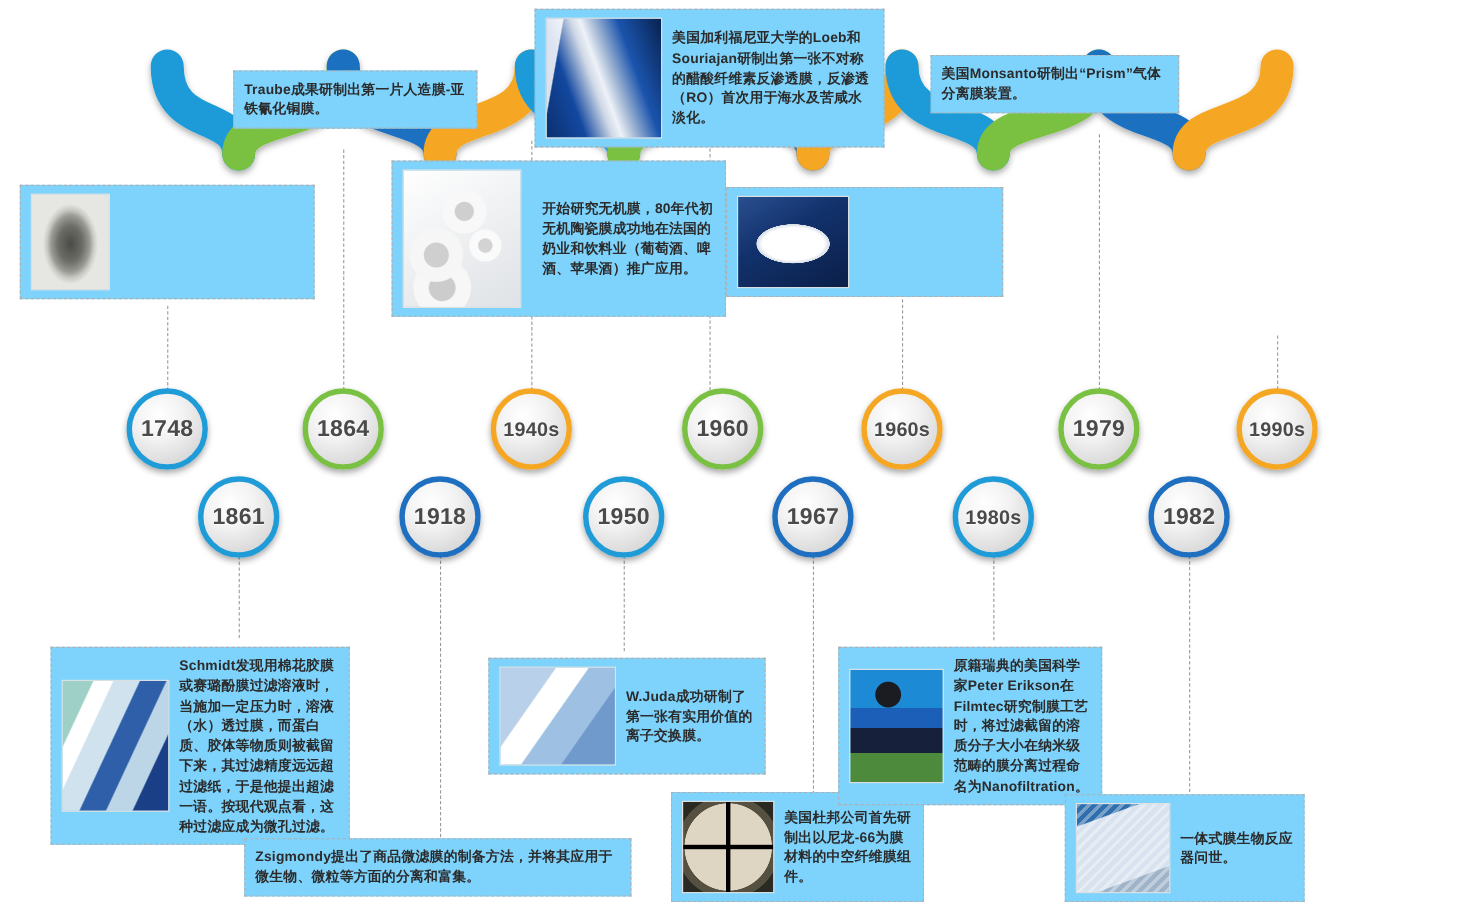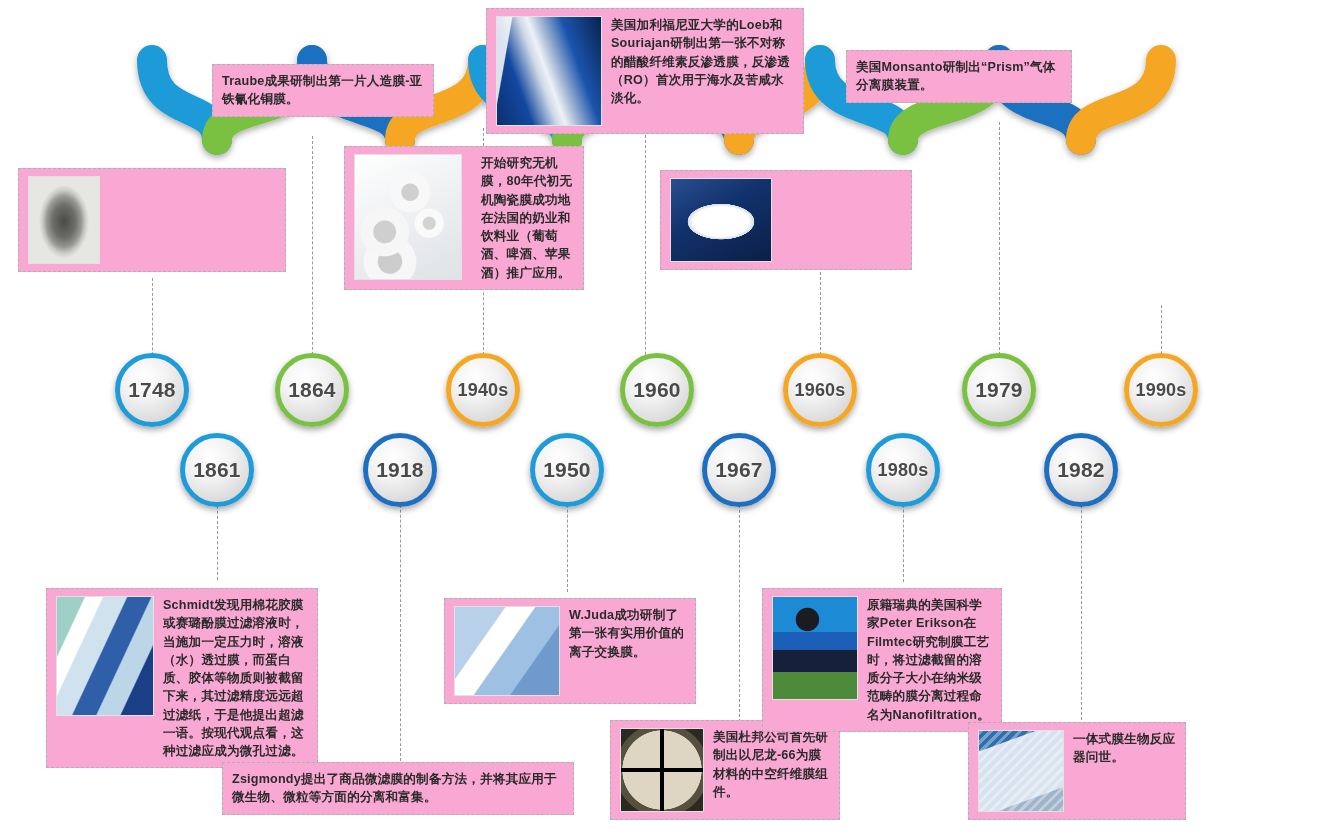--- a/index.html
+++ b/index.html
@@ -35,26 +35,26 @@
     text-shadow:0 1px 0 rgba(255,255,255,.8);
     white-space:nowrap;
     text-align:right;
   }
   .node.small span{font-size:18px;}
 
   
   .callout{
     position:absolute;
     border:1px dashed #b0b0b0;
-    background:#f9a8d4;
+    background:#7dd3fc;
     padding:7px 9px;
     box-sizing:border-box;
     display:flex;
     gap:9px;
-    align-items:flex-start;
+    align-items:center;
     z-index:6;
   }
   .callout .txt{
     font-size:12.6px;
     line-height:1.45;
     color:#2b2b2b;
     font-weight:bold;
     letter-spacing:.2px;
   }
   .callout .txt.blue{color:#1766b5;}
@@ -205,21 +205,21 @@
   </div>
 
   <div class="callout" style="left:18px;top:168px;width:268px;">
     <div class="thumb portrait" style="width:72px;height:88px;"></div>
   </div>
 
   <div class="callout" style="left:212px;top:64px;width:222px;">
     <div class="txt">Traube成果研制出第一片人造膜-亚铁氰化铜膜。</div>
   </div>
 
-  <div class="callout" style="left:344px;top:146px;width:240px;gap:19px;">
+  <div class="callout" style="left:356px;top:146px;width:304px;gap:19px;">
     <div class="thumb ceramic" style="width:108px;height:126px;"></div>
     <div class="txt">开始研究无机膜，80年代初无机陶瓷膜成功地在法国的奶业和饮料业（葡萄酒、啤酒、苹果酒）推广应用。</div>
   </div>
 
   <div class="callout" style="left:486px;top:8px;width:318px;">
     <div class="thumb roll" style="width:106px;height:110px;"></div>
     <div class="txt">美国加利福尼亚大学的Loeb和Souriajan研制出第一张不对称的醋酸纤维素反渗透膜，反渗透（RO）首次用于海水及苦咸水淡化。</div>
   </div>
 
   <div class="callout" style="left:660px;top:170px;width:252px;">

